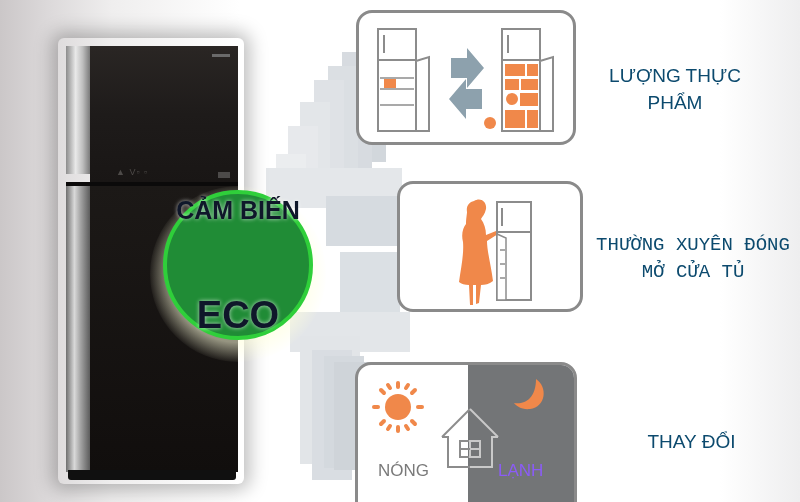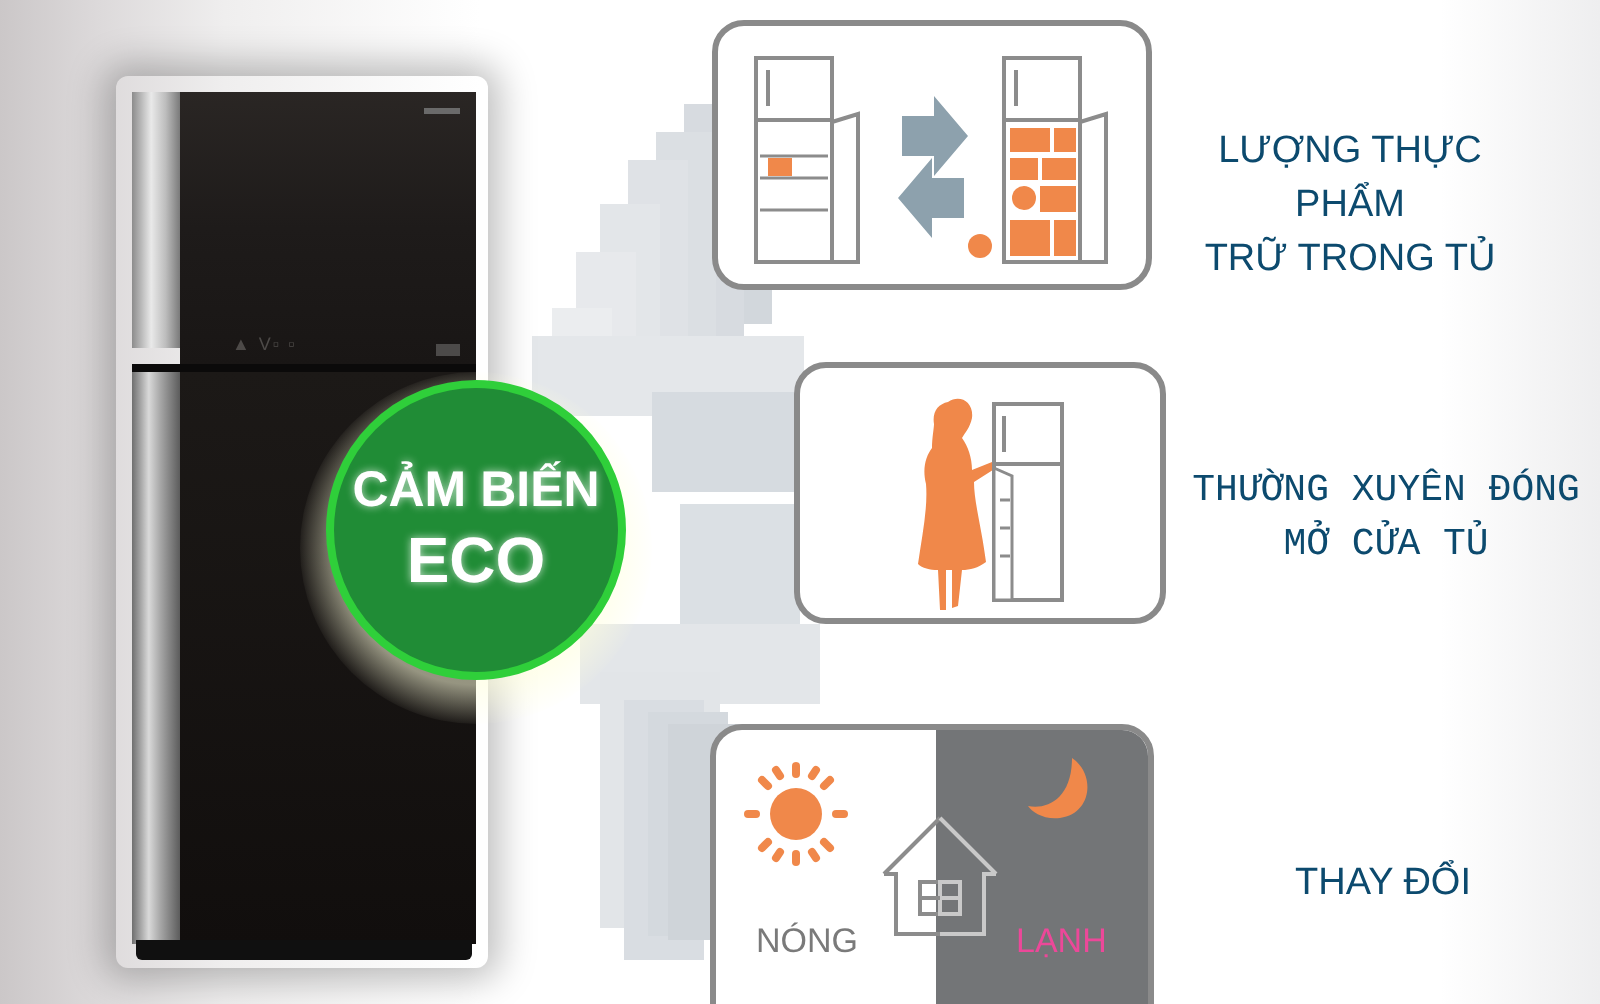--- a/index.html
+++ b/index.html
@@ -20,24 +20,24 @@
   .fr-gap{left:66px;top:182px;width:172px;height:4px;background:#0b0a0a;}
   .fr-base{left:68px;top:470px;width:168px;height:10px;background:#101010;border-radius:0 0 3px 3px;}
   .fr-logo{left:212px;top:54px;width:18px;height:3px;background:#6a6a6a;}
   .fr-panel{left:116px;top:167px;font-size:9px;color:#4d4a48;letter-spacing:1px;}
   .fr-badge{left:218px;top:172px;width:12px;height:6px;background:#4c4a49;}
   
   .eco-glow{left:150px;top:186px;width:176px;height:176px;border-radius:50%;
     background:radial-gradient(circle,rgba(255,255,220,0.55) 55%,rgba(255,255,200,0) 72%);}
   .eco{left:163px;top:190px;width:150px;height:150px;border-radius:50%;
     background:#208c36;border:4px solid #2fcf3a;box-sizing:border-box;
-    display:flex;flex-direction:column;align-items:center;justify-content:center;color:#ffffff;
+    display:flex;flex-direction:column;align-items:center;justify-content:space-between;color:#0f172a;
     font-weight:bold;text-shadow:0 0 4px rgba(255,255,255,0.7);}
   .eco-l1{font-size:25px;line-height:28px;margin-top:2px;}
-  .eco-l2{font-size:32px;line-height:42px;}
+  .eco-l2{font-size:38px;line-height:42px;}
   
   .step{position:absolute;background:#d9dee3;}
   
   .panel{position:absolute;background:#fff;border:3px solid #8a8a8a;border-radius:16px;box-sizing:border-box;overflow:hidden;}
   .caption{position:absolute;color:#0c4a6e;font-size:19px;text-align:center;line-height:27px;}
   .p3-right{position:absolute;right:0;top:0;bottom:0;width:49%;background:#737577;}
   .lbl{position:absolute;font-size:17px;}
 </style>
 </head>
 <body>
@@ -104,21 +104,20 @@
     <rect x="146" y="66" width="14" height="11" fill="#f0884a"></rect>
       <rect x="162" y="66" width="17" height="11" fill="#f0884a"></rect>
     <circle cx="153" cy="86" r="6" fill="#f0884a"></circle>
       <rect x="161" y="80" width="18" height="13" fill="#f0884a"></rect>
     <rect x="146" y="97" width="20" height="18" fill="#f0884a"></rect>
       <rect x="168" y="97" width="11" height="18" fill="#f0884a"></rect>
   </svg>
 </div>
 <div class="caption" style="left:590px;top:62px;width:170px;">
   <div>LƯỢNG THỰC PHẨM</div>
-  <div>TRỮ TRONG TỦ</div>
 </div>
 
 <div class="panel" style="left:397px;top:181px;width:186px;height:131px;">
   <svg width="180" height="125" viewBox="0 0 180 125">
 
     <path d="M74,17 c6,-4 13,0 12,8 c-1,5 -4,8 -5,10 c3,4 5,10 5,16 l10,-4 l2,3 l-11,7 c0,10 4,24 6,40 c-4,3 -8,4 -12,4 l-2,18 l-3,1 l0,-19 l-3,0 l0,20 l-3,0 l-1,-20 c-4,0 -8,-1 -10,-3 c2,-14 5,-28 4,-40 c-2,-8 0,-14 3,-18 c0,-5 1,-10 1,-12 c-1,-6 2,-10 7,-11 z" fill="#f0884a"></path>
 
     <rect x="97" y="18" width="34" height="98" fill="#fff" stroke="#8c8c8c" stroke-width="2"></rect>
     <line x1="97" y1="48" x2="131" y2="48" stroke="#8c8c8c" stroke-width="2"></line>
     <line x1="102" y1="24" x2="102" y2="42" stroke="#8c8c8c" stroke-width="2"></line>
@@ -162,17 +161,17 @@
       <polyline points="112,44 140,72" stroke="#c9c9c9"></polyline>
       <polyline points="84,72 90,72 90,102 112,102" stroke="#8c8c8c"></polyline>
       <polyline points="112,102 134,102 134,72 140,72" stroke="#c9c9c9"></polyline>
       <rect x="102" y="76" width="10" height="16" stroke="#8c8c8c"></rect>
       <rect x="112" y="76" width="10" height="16" stroke="#c9c9c9"></rect>
       <line x1="102" y1="84" x2="112" y2="84" stroke="#8c8c8c"></line>
       <line x1="112" y1="84" x2="122" y2="84" stroke="#c9c9c9"></line>
     </g>
   </svg>
   <div class="lbl" style="left:20px;top:96px;color:#7a7a7a;">NÓNG</div>
-  <div class="lbl" style="left:150px;top:96px;color:#ec4899;">LẠNH</div>
+  <div class="lbl" style="left:140px;top:96px;color:#8b5cf6;">LẠNH</div>
 </div>
 <div class="caption" style="left:583px;top:428px;width:217px;">
   <div>THAY ĐỔI</div>
 </div>
 
 </body></html>

